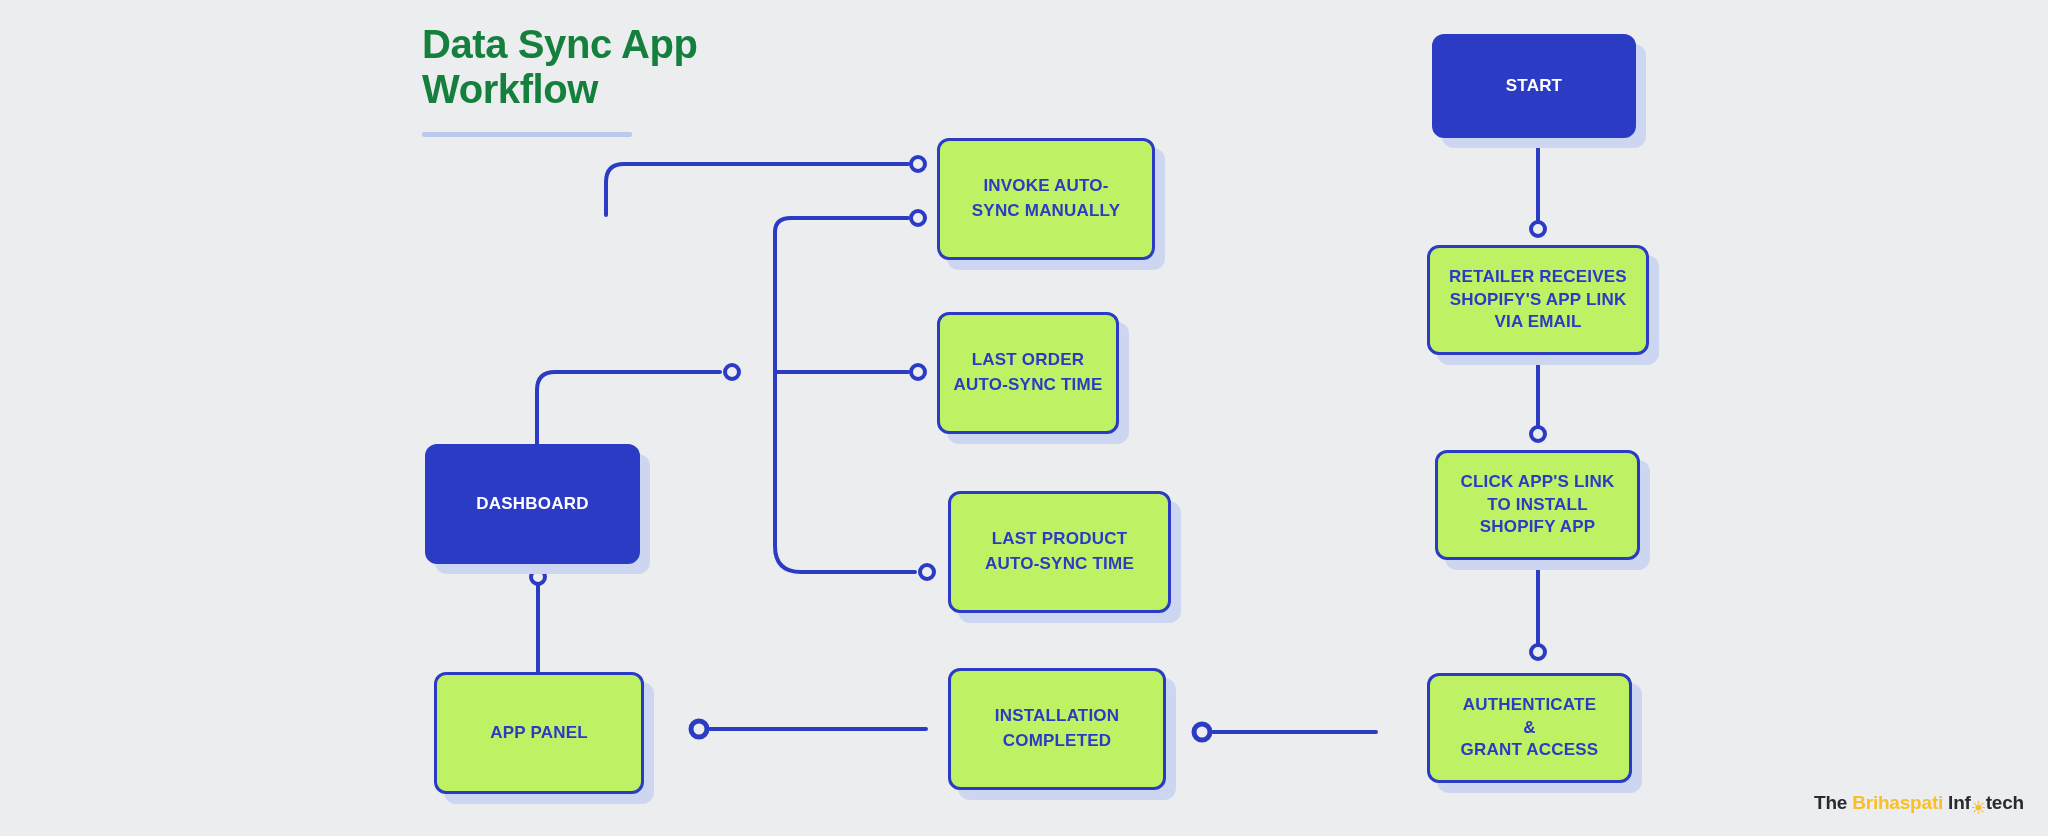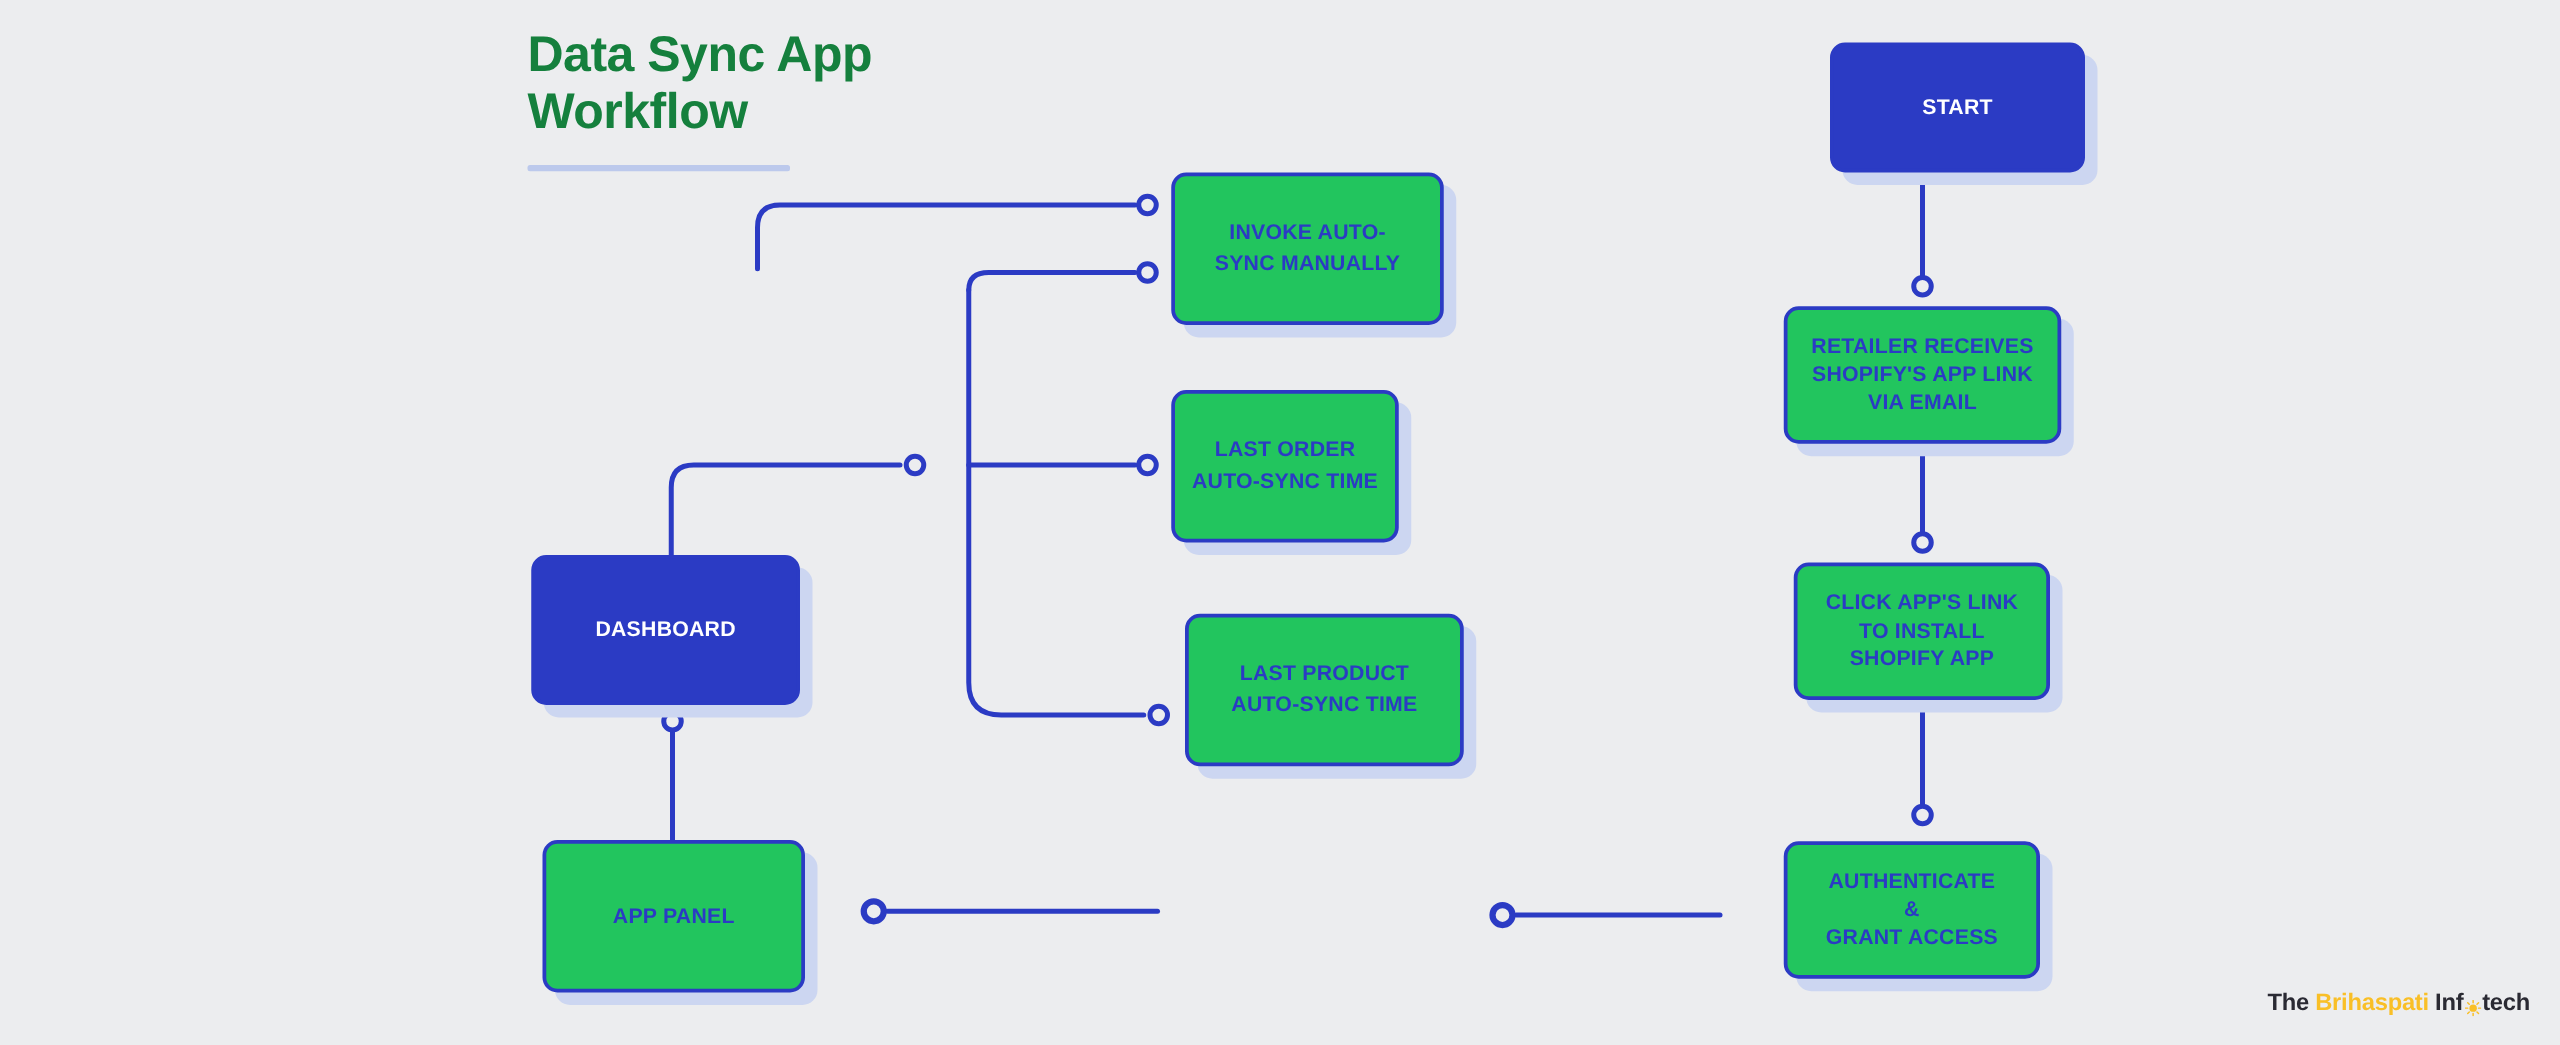--- a/index.html
+++ b/index.html
@@ -54,21 +54,21 @@
     border-radius: 12px;
     font-weight: bold;
     letter-spacing: 0.2px;
     white-space: pre-line;
     z-index: 3;
   }
   .node .node-label { display: block; width: 100%; }
 
   
   .node.white {
-    background: #22c55e;
+    background: #bef264;
     border: 3px solid #2b3bc4;
     color: #2b3bc4;
     box-shadow: 10px 10px 0 0 #ccd6f1;
   }
   
   .node.filled {
     background: #2b3bc4;
     border: 3px solid #2b3bc4;
     color: #ffffff;
     box-shadow: 10px 10px 0 0 #ccd6f1;
@@ -163,21 +163,21 @@
         <path d="M 775 232 Q 775 218 791 218 L 908 218"></path>
         <path d="M 775 372 L 908 372"></path>
         <circle cx="918" cy="218" r="7" fill="#ecedef" stroke="#2b3bc4" stroke-width="4"></circle>
         <circle cx="918" cy="372" r="7" fill="#ecedef" stroke="#2b3bc4" stroke-width="4"></circle>
         <circle cx="927" cy="572" r="7" fill="#ecedef" stroke="#2b3bc4" stroke-width="4"></circle>
       </g>
 
     </g>
   </svg>
 
-  <div class="node filled" style="left:1464px;top:34px;width:204px;height:104px;font-size:17px;">
+  <div class="node filled" style="left:1432px;top:34px;width:204px;height:104px;font-size:17px;">
     <span class="node-label">START</span>
   </div>
 
   <div class="node white" style="left:1427px;top:245px;width:222px;height:110px;font-size:17px;line-height:1.35;align-items:center;">
     <span class="node-label">RETAILER RECEIVES
 SHOPIFY'S APP LINK
 VIA EMAIL</span>
   </div>
 
   <div class="node white" style="left:1435px;top:450px;width:205px;height:110px;font-size:17px;line-height:1.35;">
@@ -185,20 +185,24 @@
 TO INSTALL
 SHOPIFY APP</span>
   </div>
 
   <div class="node white" style="left:1427px;top:673px;width:205px;height:110px;font-size:17px;line-height:1.35;">
     <span class="node-label">AUTHENTICATE
 &amp;
 GRANT ACCESS</span>
   </div>
 
+  <div class="node white" style="left:948px;top:668px;width:218px;height:122px;font-size:17px;line-height:1.45;">
+    <span class="node-label">INSTALLATION
+COMPLETED</span>
+  </div>
 
   <div class="node white" style="left:434px;top:672px;width:210px;height:122px;font-size:17px;">
     <span class="node-label">APP PANEL</span>
   </div>
 
   <div class="node filled" style="left:425px;top:444px;width:215px;height:120px;font-size:17px;">
     <span class="node-label">DASHBOARD</span>
   </div>
 
 

